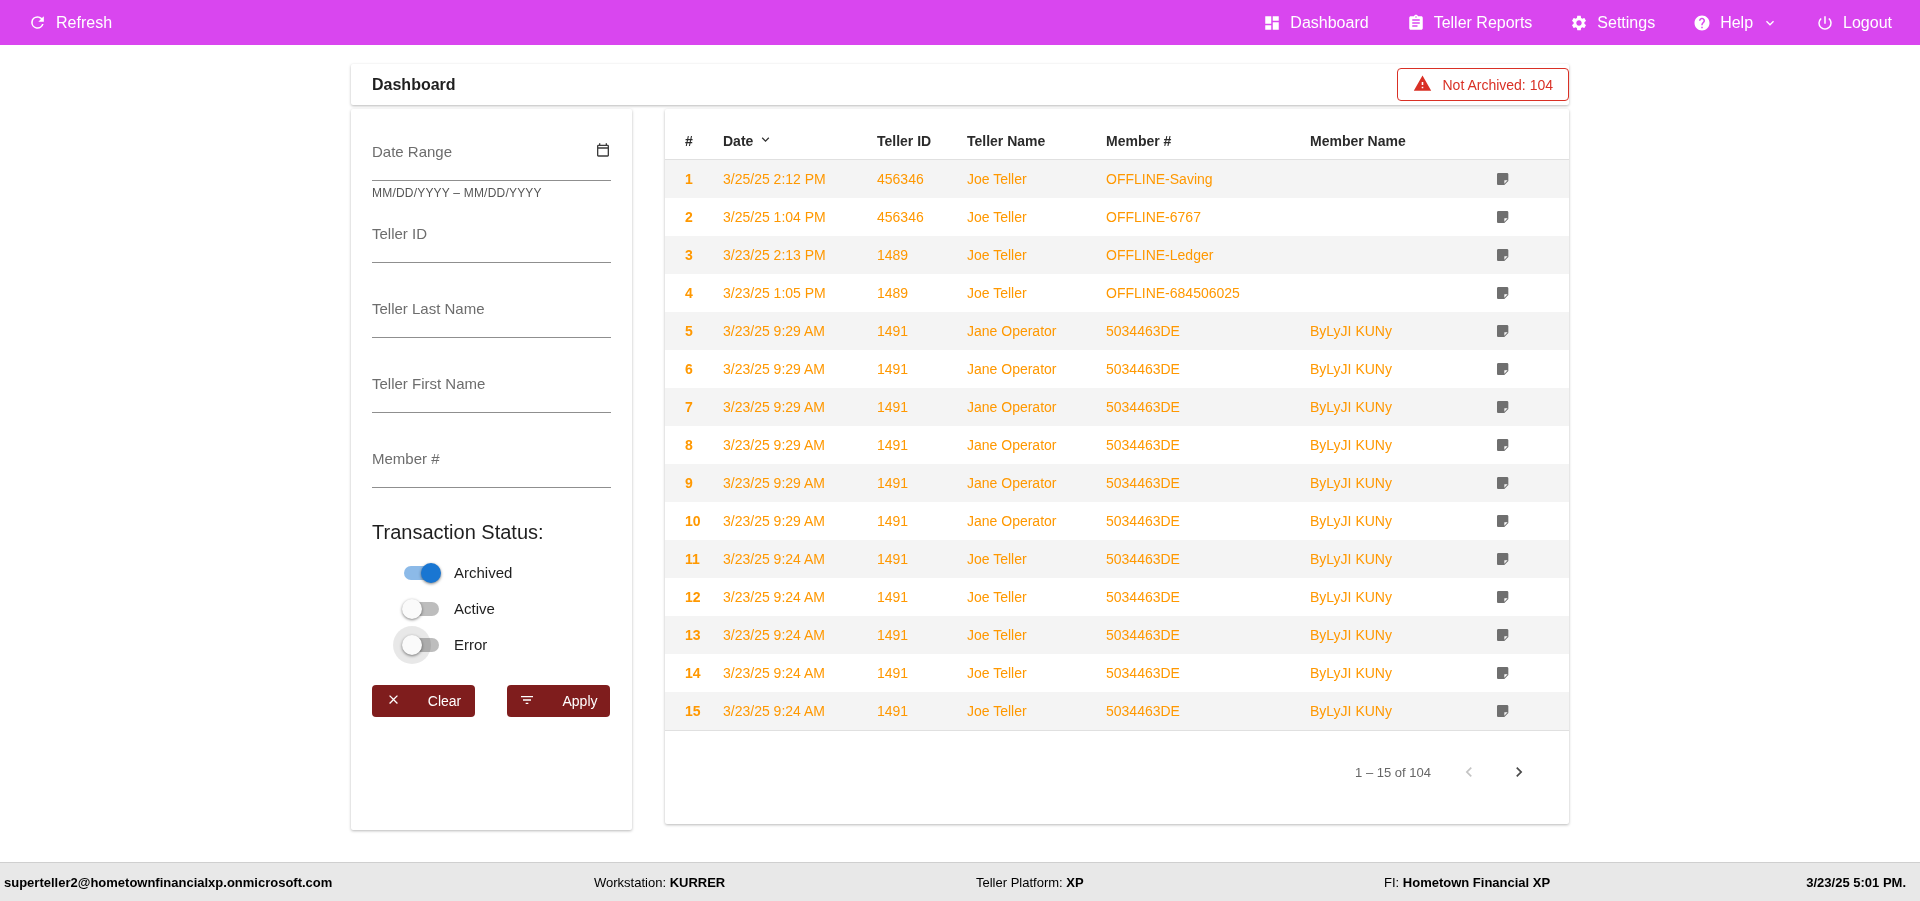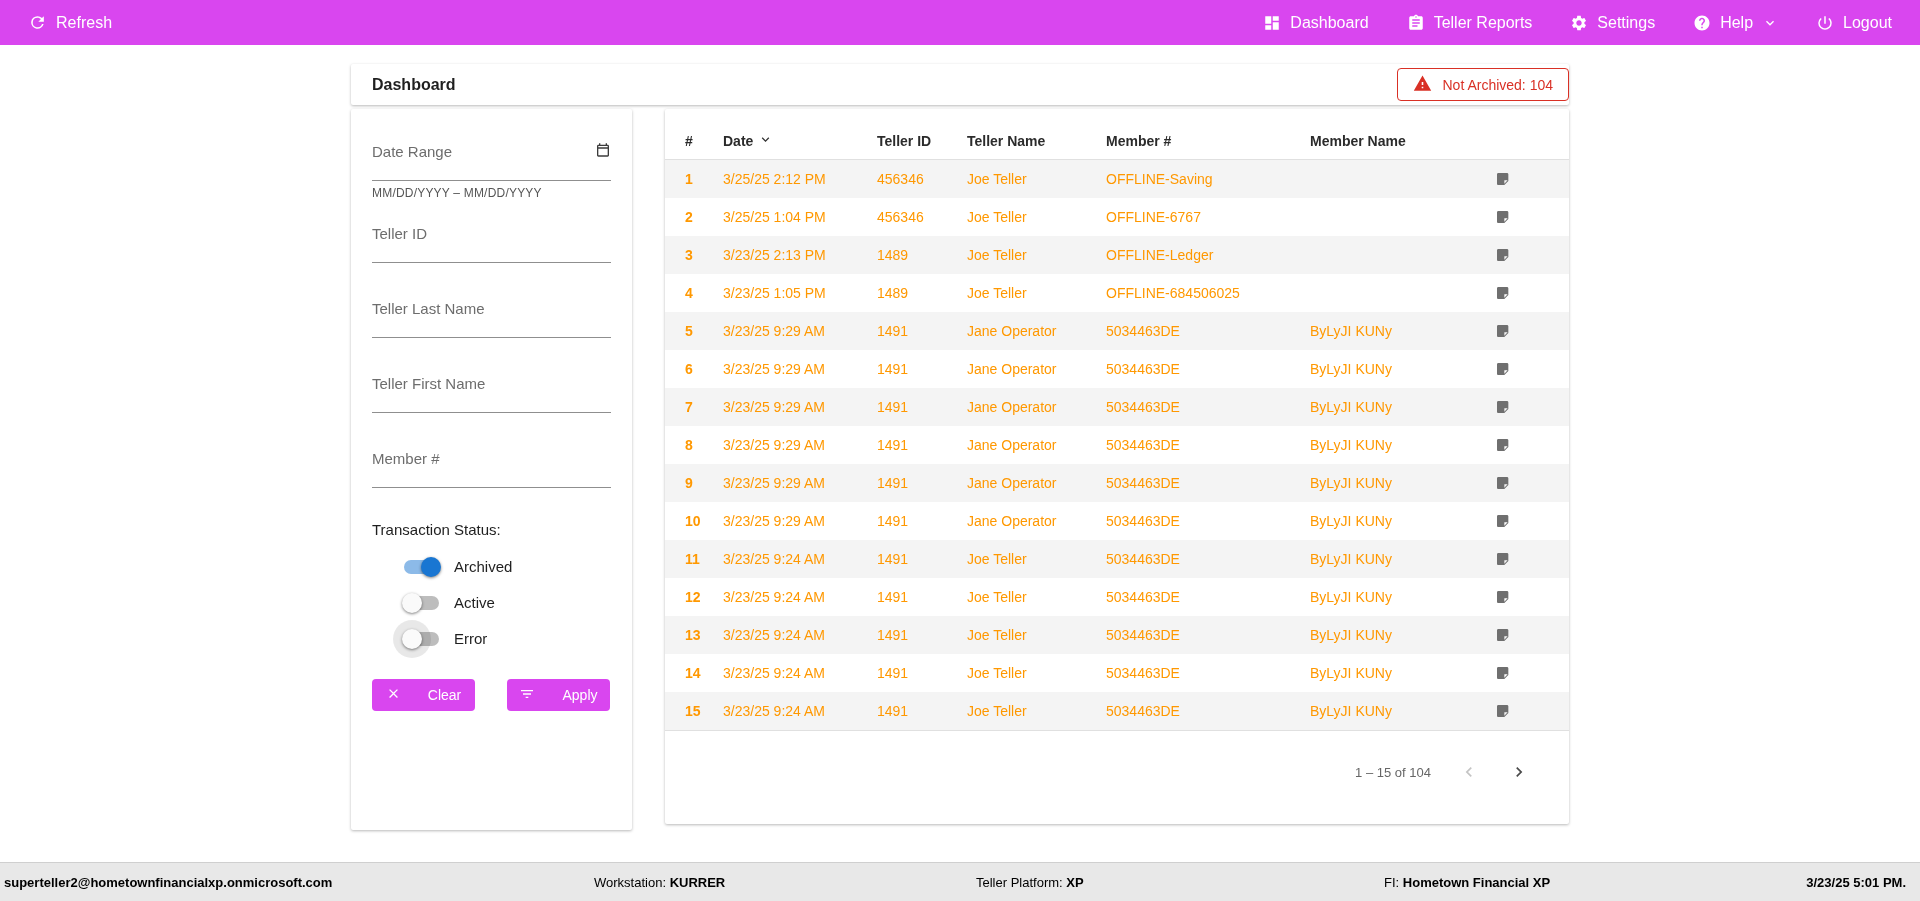--- a/index.html
+++ b/index.html
@@ -51,41 +51,41 @@
   .field.with-hint { margin-bottom:21px; }
   .field input {
     width:100%; border:none; border-bottom:1px solid #8f8f8f;
     padding:4px 0 20px; font-size:15px; background:transparent;
     font-family:inherit; color:#222; outline:none;
   }
   .field input::placeholder { color:#6d6d6d; opacity:1; }
   .cal-icon { position:absolute; right:0; top:3px; color:#3c3c3c; }
   .hint { font-size:12px; color:#555; margin-top:5px; letter-spacing:.2px; }
 
-  .status-label { font-size:15px; color:#1f1f1f; margin:28px 0 20px; }
+  .status-label { font-size:20px; color:#1f1f1f; margin:28px 0 20px; }
   .toggle-row { display:flex; align-items:center; gap:15px; margin-bottom:19px; padding-left:32px; cursor:pointer; }
   .switch {
     width:35px; height:14px; border-radius:7px;
     background:rgba(0,0,0,.26); position:relative; flex:none; cursor:pointer;
   }
   .switch .thumb {
     position:absolute; width:20px; height:20px; border-radius:50%;
     background:#fafafa; top:-3px; left:-2px;
     box-shadow:0 1px 3px rgba(0,0,0,.5);
   }
   .switch.on { background:rgba(25,118,210,.5); }
   .switch.on .thumb { left:17px; background:#1976d2; }
   .switch.focused .thumb { box-shadow:0 0 0 9px rgba(0,0,0,.09), 0 1px 3px rgba(0,0,0,.5); }
   .toggle-label { font-size:15px; color:#1f1f1f; }
 
   .btn-row { display:flex; gap:32px; margin-top:32px; }
   .btn {
     display:flex; align-items:center; justify-content:center; gap:27px;
     width:103px; height:32px; border:none; border-radius:4px;
-    background:#d946ef; color:#fff; font-size:14px; font-family:inherit; cursor:pointer;
+    background:#7f1d1d; color:#fff; font-size:14px; font-family:inherit; cursor:pointer;
   }
 
   
   .table-card {
     flex:1; height:715px; background:#fff; border-radius:2px;
     box-shadow:0 1px 3px rgba(0,0,0,.28);
     padding-top:14px; display:flex; flex-direction:column;
   }
   .thead, .trow {
     display:grid;

